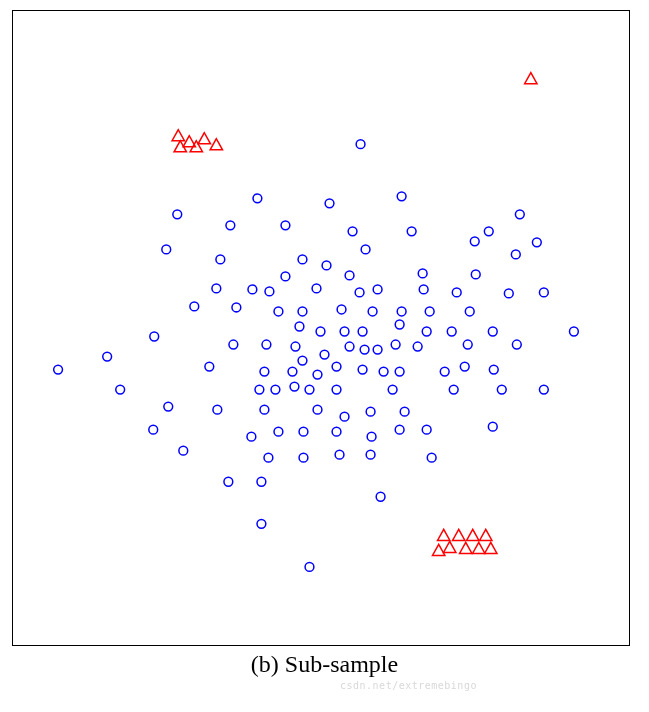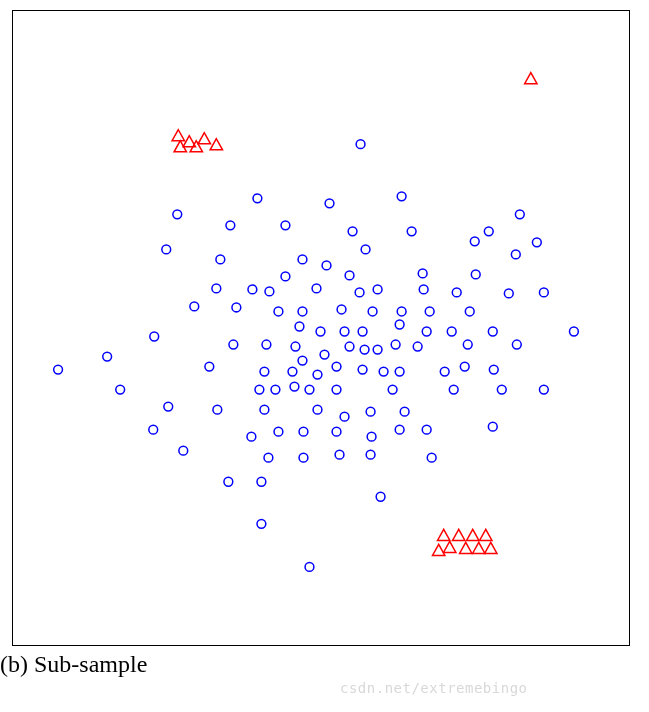--- a/index.html
+++ b/index.html
@@ -34,30 +34,31 @@
   .chart-frame svg {
     width: 100%;
     height: 100%;
     display: block;
   }
   .caption {
     position: absolute;
     top: 650px;
     left: 0;
     width: 100%;
+    text-align: center;
     font-size: 24px;
     color: #000;
     line-height: 1.2;
   }
   .watermark {
     position: absolute;
     top: 680px;
     left: 340px;
     font-family: monospace;
-    font-size: 14px;
+    font-size: 10px;
     color: #d8d8d8;
     letter-spacing: 0.5px;
     white-space: nowrap;
   }
 </style>
 </head>
 <body>
 
 <div class="top-cut"></div>
 

